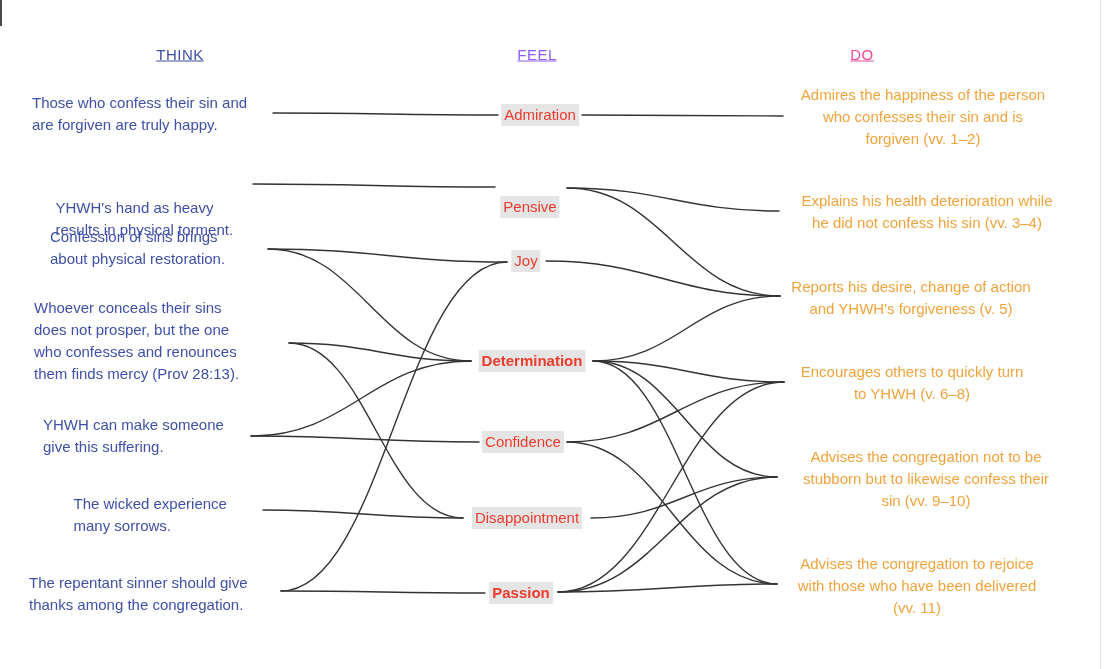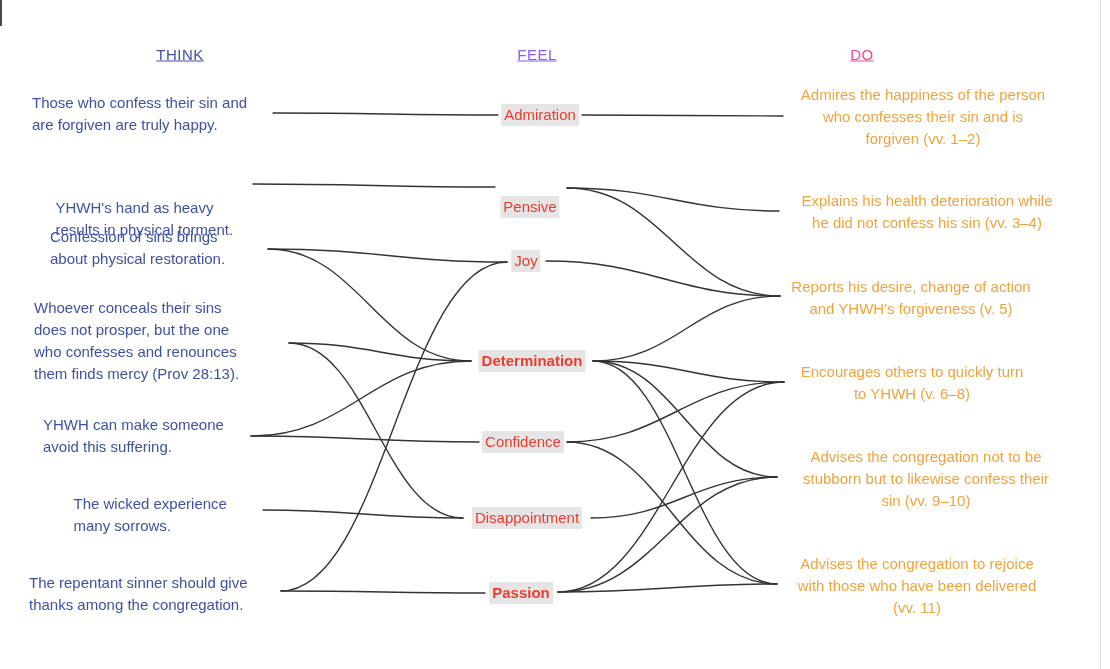--- a/index.html
+++ b/index.html
@@ -92,21 +92,21 @@
 are forgiven are truly happy.</div>
       <div class="node think-item" style="left: 163px; top: 183px; width: 215px; color: rgb(62, 80, 166); margin-top: 36px;">YHWH's hand as heavy
 results in physical torment.</div>
       <div class="node think-item" style="left: 160px; top: 248px; width: 220px; color: rgb(62, 80, 166);">Confession of sins brings
 about physical restoration.</div>
       <div class="node think-item" style="left: 160px; top: 341px; width: 252px; color: rgb(62, 80, 166);">Whoever conceals their sins
 does not prosper, but the one
 who confesses and renounces
 them finds mercy (Prov 28:13).</div>
       <div class="node think-item" style="left: 153px; top: 436px; width: 220px; color: rgb(62, 80, 166);">YHWH can make someone
-avoid this suffering.</div>
+give this suffering.</div>
       <div class="node think-item" style="left: 171px; top: 515px; width: 195px; color: rgb(62, 80, 166);">The wicked experience
 many sorrows.</div>
       <div class="node think-item" style="left: 160px; top: 594px; width: 262px; color: rgb(62, 80, 166);">The repentant sinner should give
 thanks among the congregation.</div>
     </div>
   <div id="feel-col">
       <div class="node feel-item" style="left: 540px; top: 115px; color: rgb(238, 59, 45);">Admiration</div>
       <div class="node feel-item" style="left: 530px; top: 187px; color: rgb(238, 59, 45); margin-top: 20px;">Pensive</div>
       <div class="node feel-item" style="left: 526px; top: 261px; color: rgb(238, 59, 45);">Joy</div>
       <div class="node feel-item bold" style="left: 532px; top: 361px; color: rgb(238, 59, 45);">Determination</div>

